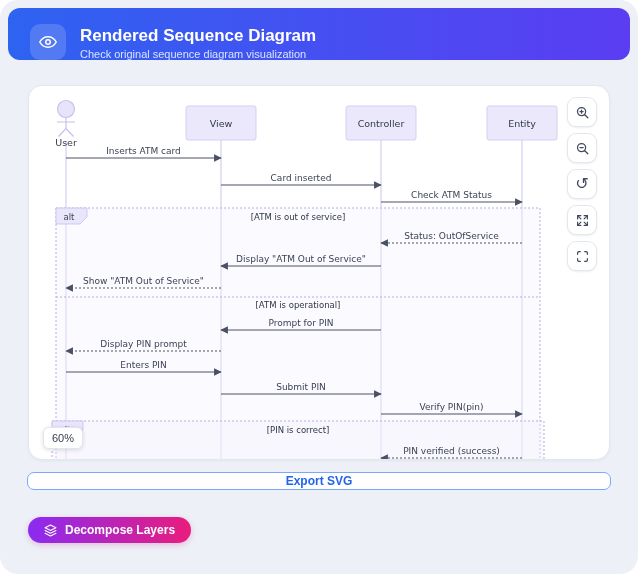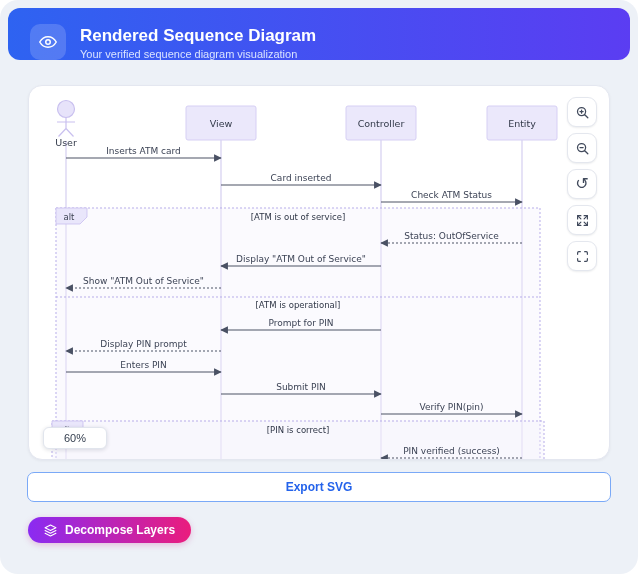--- a/index.html
+++ b/index.html
@@ -34,25 +34,25 @@
     width:30px; height:30px; padding:0; background:#ffffff;
     border:1px solid #e4e7ee; border-radius:9px; cursor:pointer;
     display:flex; align-items:center; justify-content:center;
     box-shadow:0 1px 2px rgba(15,23,42,0.08); color:#414a5c;
   }
   .ctrl-btn svg { display:block; }
   .reset-glyph { font-size:16px; line-height:1; color:#414a5c; font-family:"DejaVu Sans",sans-serif; }
 
   .zoom-badge {
     position:absolute; left:14px; top:341px; background:#ffffff;
-    border:1px solid #e1e5ed; border-radius:6px; padding:4px 20px;
+    border:1px solid #e1e5ed; border-radius:6px; padding:4px 8px;
     font-size:11px; color:#374151; box-shadow:0 1px 4px rgba(15,23,42,0.14);
   }
 
-  .actions-row { position:absolute; left:27px; top:472px; width:584px; display:flex; gap:11px; }
+  .actions-row { position:absolute; left:27px; top:472px; width:584px; display:flex; gap:11px;flex-direction:column; }
   .action-btn {
     flex:1; height:30px; background:#ffffff; border:1.5px solid #7aa9f7;
     border-radius:7px; color:#2463eb; font-size:12px; font-weight:bold;
     font-family:"Liberation Sans", sans-serif; cursor:pointer;
   }
   .decompose-btn {
     position:absolute; left:28px; top:517px; height:26px; padding:0 16px;
     border:none; border-radius:15px;
     background:linear-gradient(90deg,#8a2bf2,#ea1c7d);
     color:#ffffff; font-size:12px; font-weight:bold;
@@ -69,21 +69,21 @@
 
   <div class="header">
     <div class="header-icon">
       <svg width="18" height="18" viewBox="0 0 24 24" fill="none" stroke="#ffffff" stroke-width="2" stroke-linecap="round" stroke-linejoin="round">
         <path d="M1 12s4-7 11-7 11 7 11 7-4 7-11 7-11-7-11-7z"></path>
         <circle cx="12" cy="12" r="3"></circle>
       </svg>
     </div>
     <div>
       <div class="header-title">Rendered Sequence Diagram</div>
-      <div class="header-subtitle">Your verified sequence diagram visualization</div>
+      <div class="header-subtitle">Check original sequence diagram visualization</div>
     </div>
   </div>
 
   <div class="canvas-card">
     <svg id="seq-svg" class="diagram" width="582" height="375" viewBox="0 0 582 375">
         <defs>
           <marker id="arrowhead" viewBox="0 0 10 10" refX="9" refY="5" markerWidth="7" markerHeight="7" orient="auto-start-reverse">
             <path d="M0,0 L10,5 L0,10 z" fill="#4a5164"></path>
           </marker>
         </defs>

